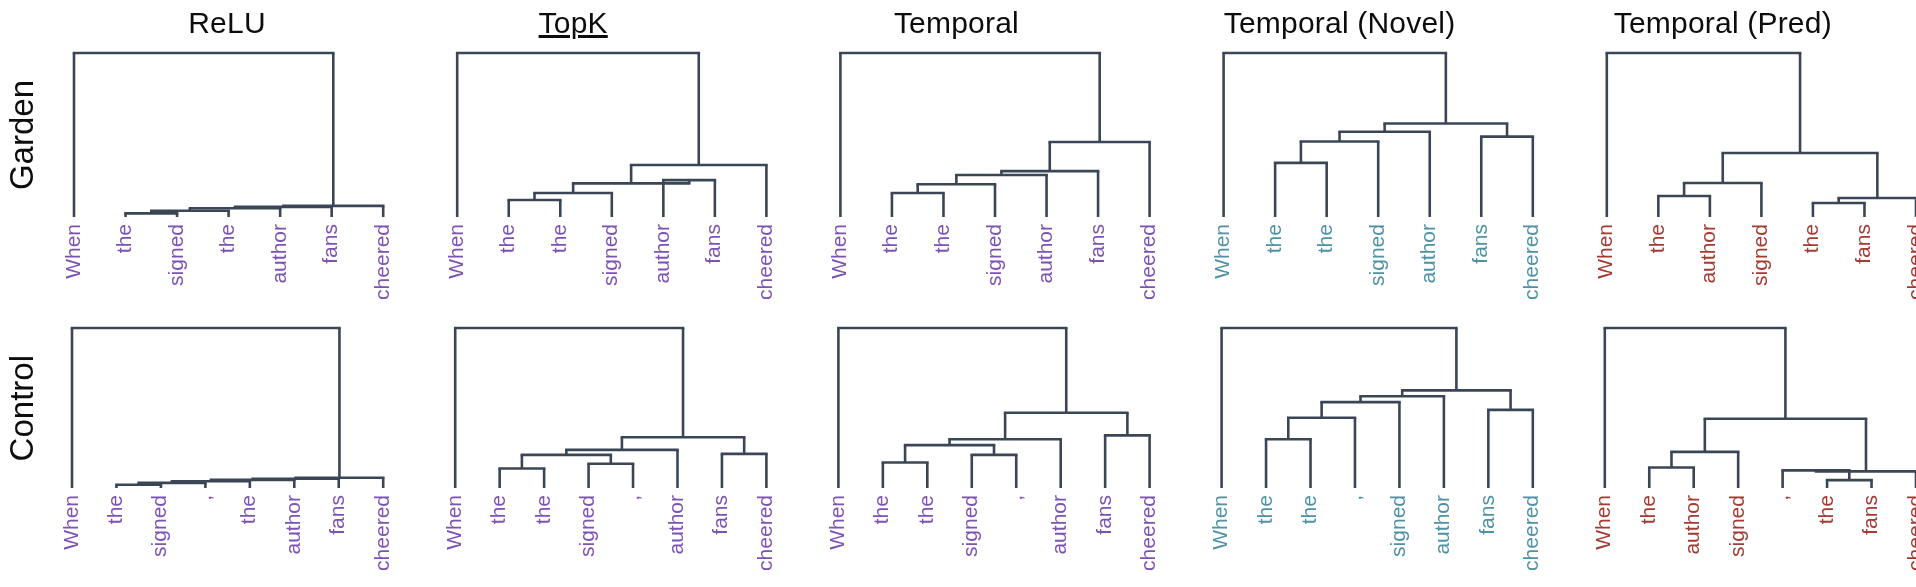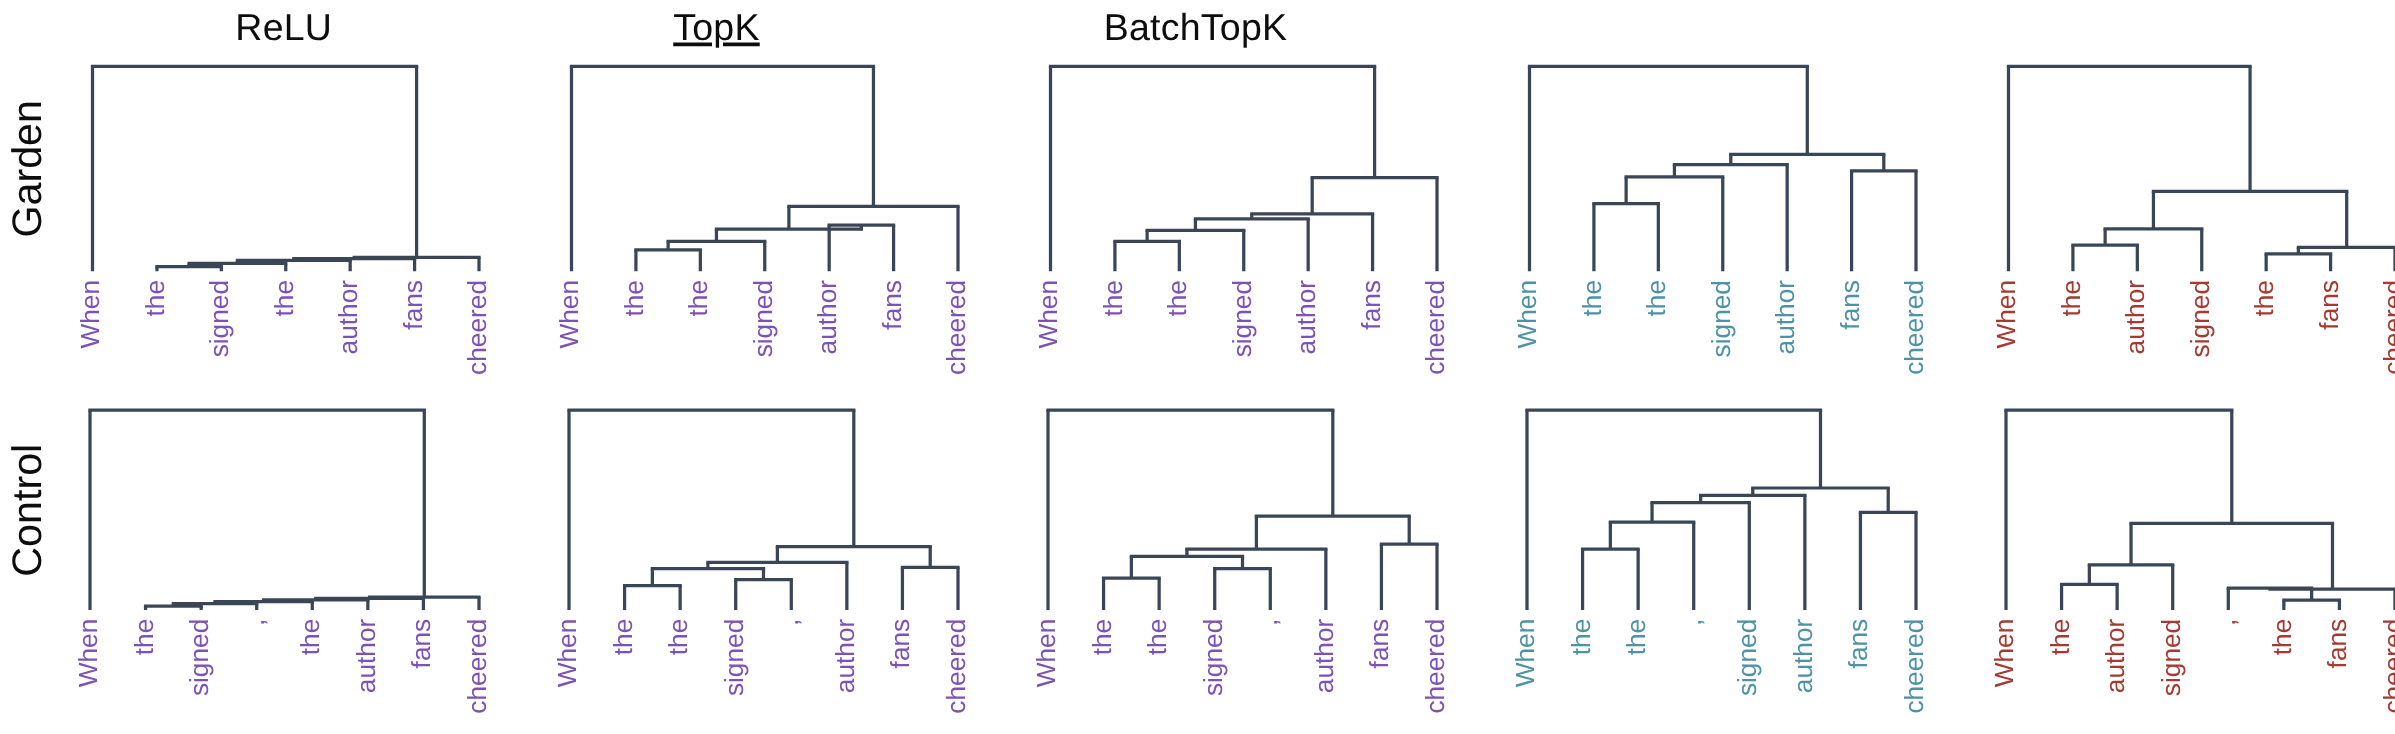--- a/index.html
+++ b/index.html
@@ -28,21 +28,23 @@
   }
   svg{position:absolute;left:0;top:0;}
 </style>
 </head>
 <body>
 
 <div class="figure">
 
   <div class="col-title" id="title-0" style="left: 227px;">ReLU</div>
   <div class="col-title" id="title-1" style="left: 573.2px; text-decoration: underline;">TopK</div>
-  <div class="col-title" id="title-2" style="left: 956.4px;">BatchTopK</div>
+  <div class="col-title" id="title-2" style="left: 956.4px;">Temporal</div>
+  <div class="col-title" id="title-3" style="left: 1339.6px;">Temporal (Novel)</div>
+  <div class="col-title" id="title-4" style="left: 1722.8px;">Temporal (Pred)</div>
 
   <div class="row-label-box" style="top:53px;height:164px;">
     <span class="row-label">Garden</span>
   </div>
   <div class="row-label-box" style="top:322px;height:172px;">
     <span class="row-label">Control</span>
   </div>
 
   <svg id="dendro-svg" width="1916" height="587" viewBox="0 0 1916 587">
       <g>

